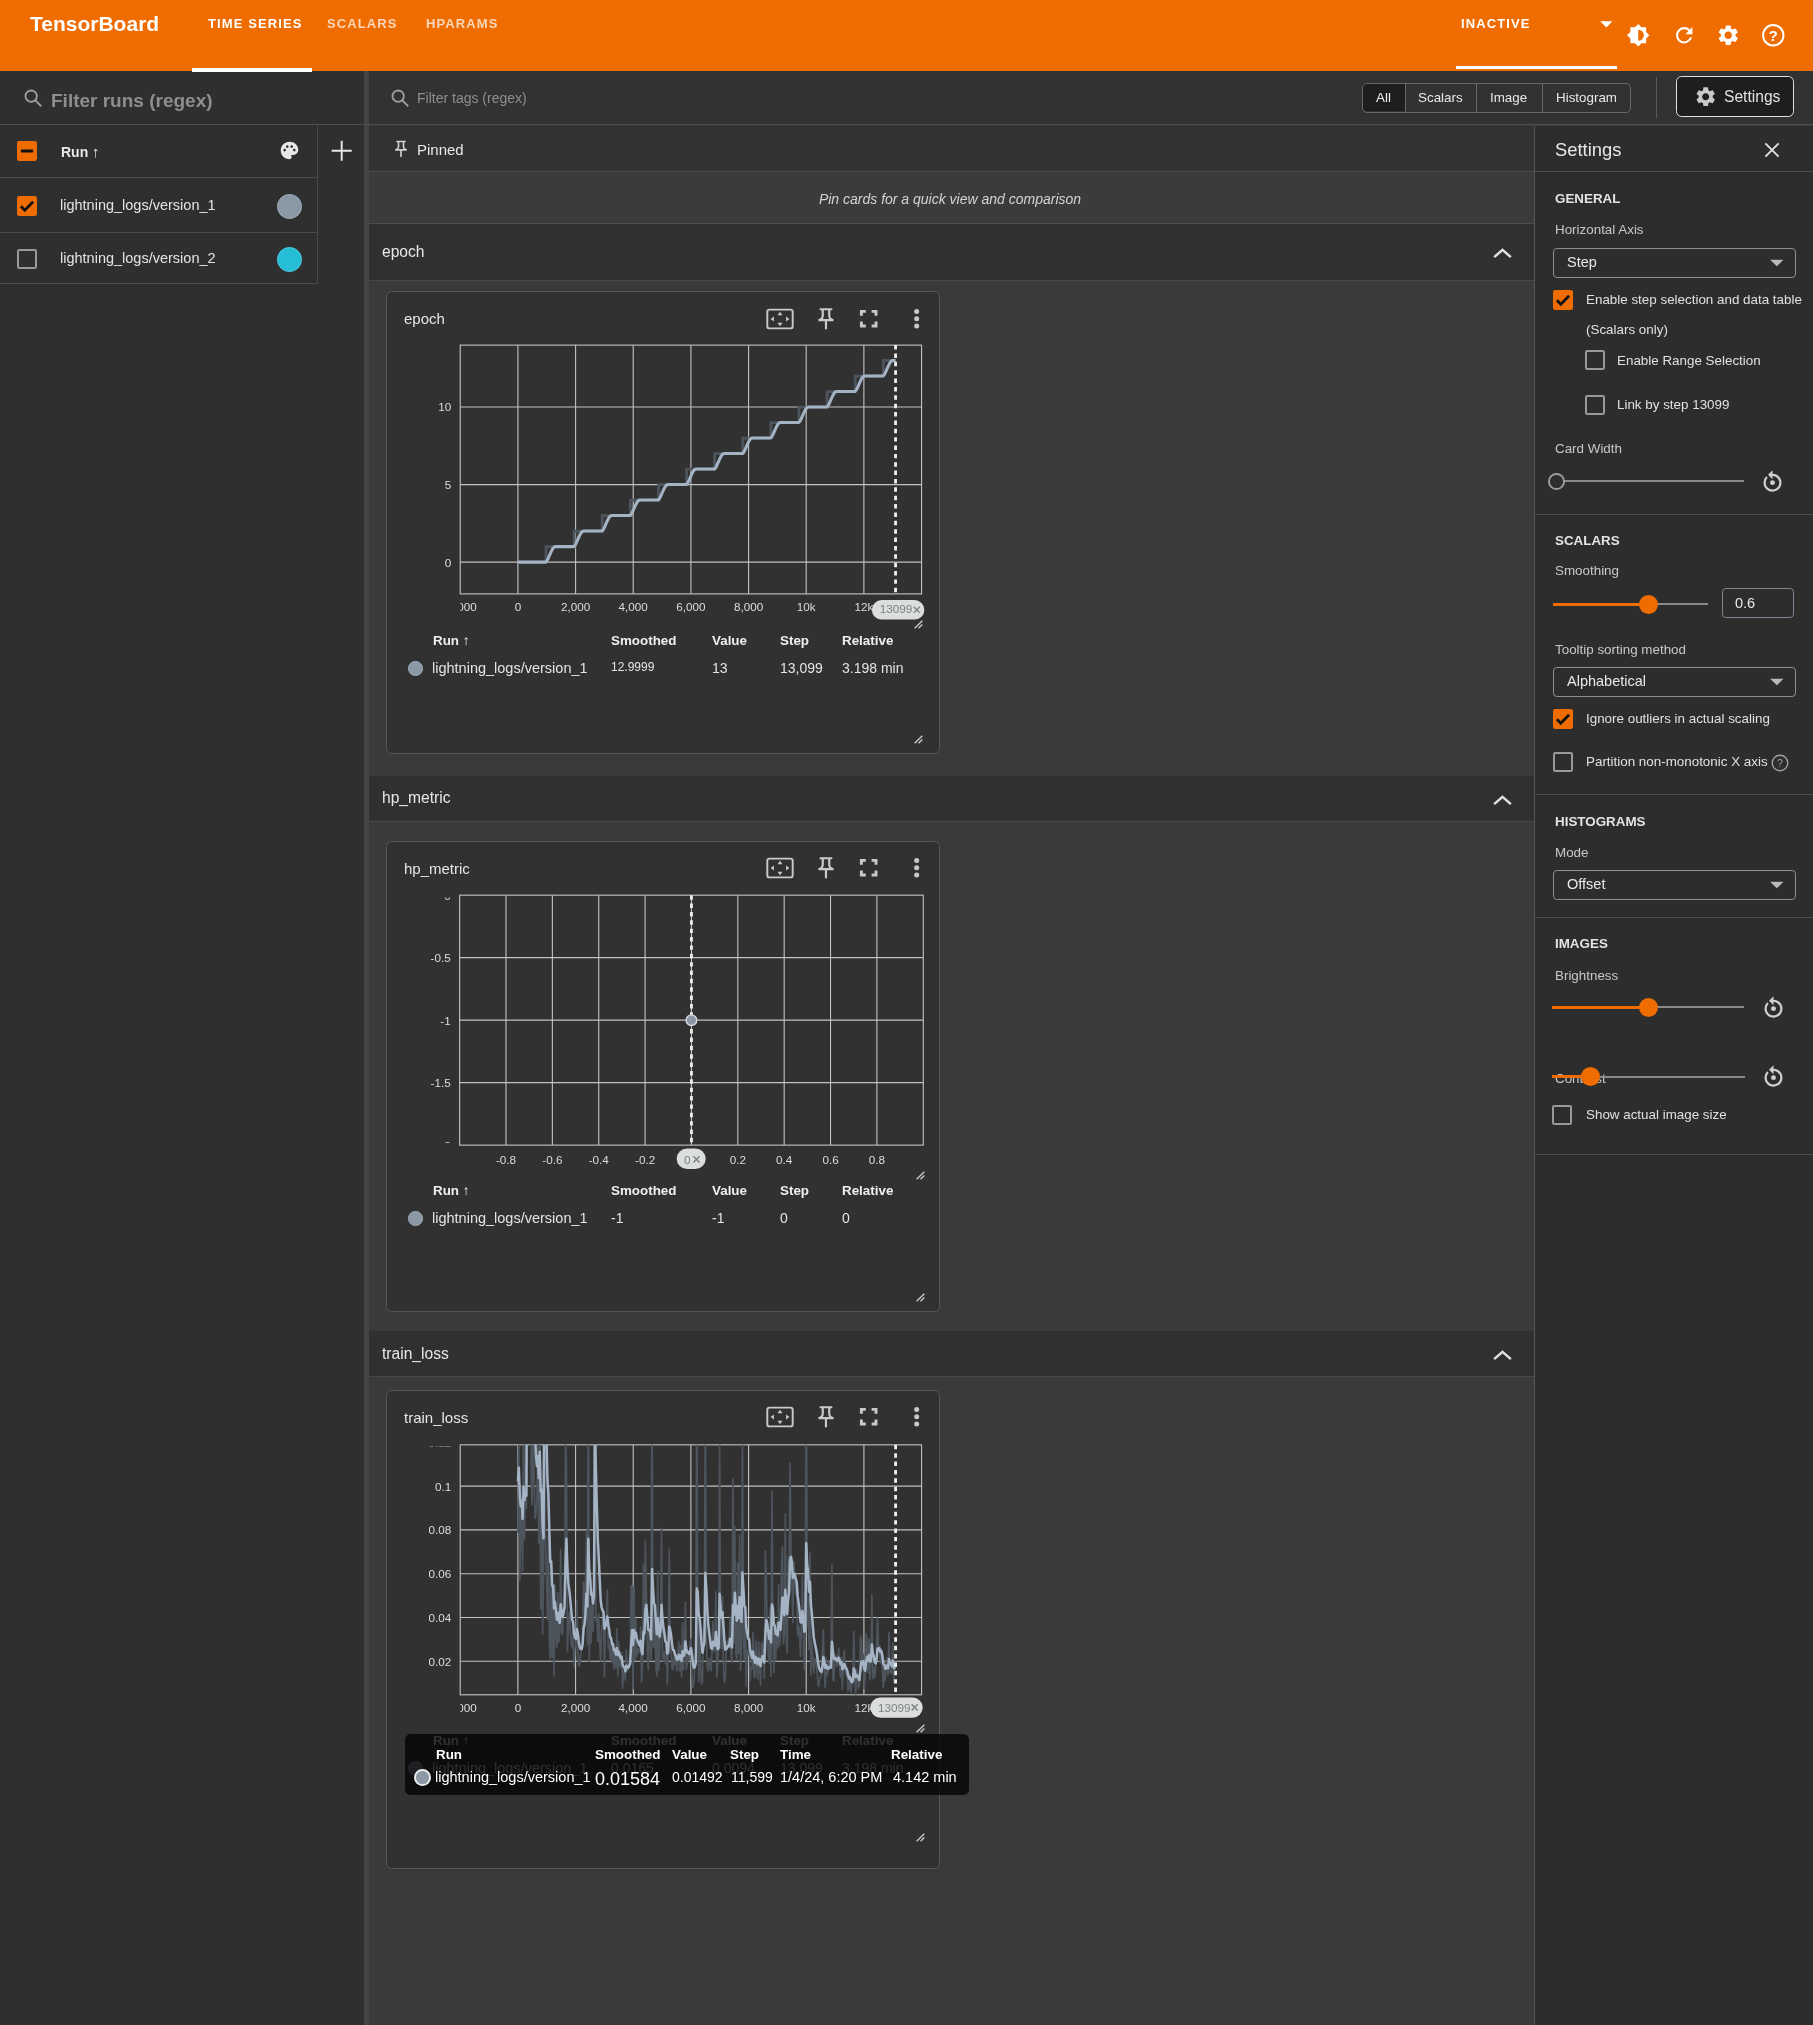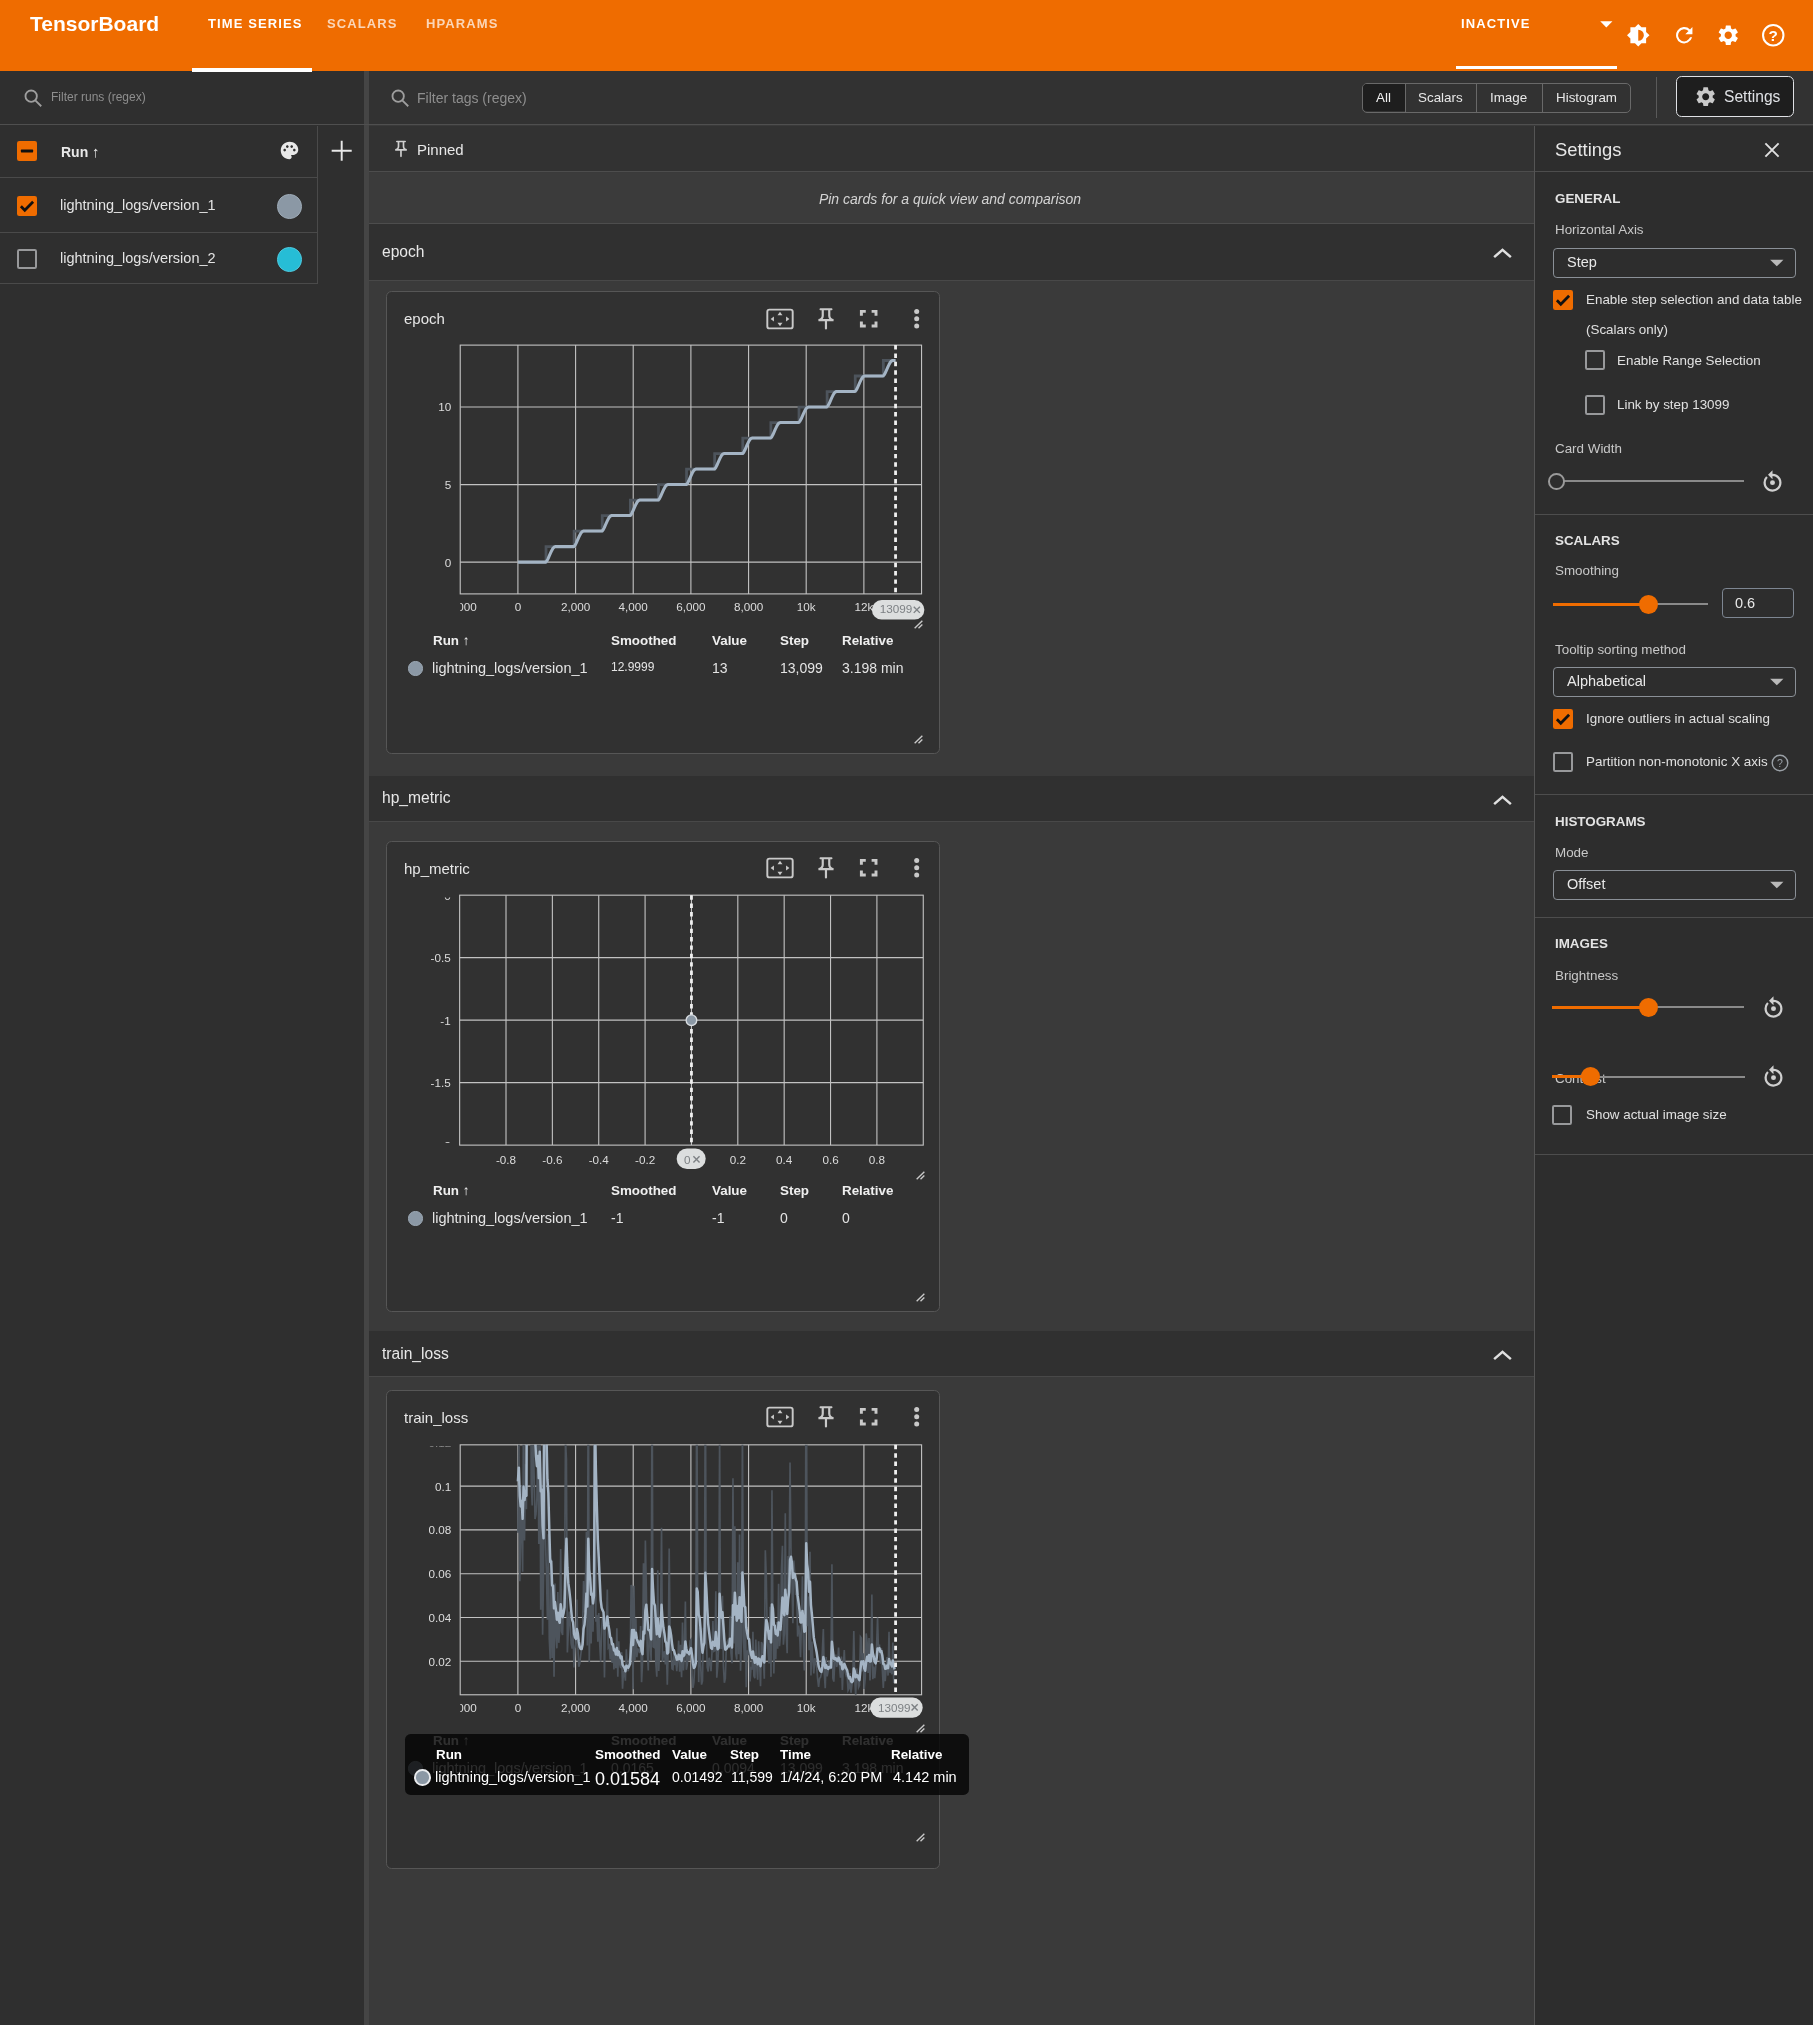--- a/index.html
+++ b/index.html
@@ -37,21 +37,21 @@
       <path d="M19.14 12.94c.04-.3.06-.61.06-.94 0-.32-.02-.64-.07-.94l2.03-1.58a.49.49 0 0 0 .12-.61l-1.92-3.32a.49.49 0 0 0-.59-.22l-2.39.96c-.5-.38-1.03-.7-1.62-.94l-.36-2.54a.484.484 0 0 0-.48-.41h-3.84c-.24 0-.43.17-.47.41l-.36 2.54c-.59.24-1.13.57-1.62.94l-2.39-.96c-.22-.08-.47 0-.59.22L2.74 8.87c-.12.21-.08.47.12.61l2.03 1.58c-.05.3-.09.63-.09.94s.02.64.07.94l-2.03 1.58a.49.49 0 0 0-.12.61l1.92 3.32c.12.22.37.29.59.22l2.39-.96c.5.38 1.03.7 1.62.94l.36 2.54c.05.24.24.41.48.41h3.84c.24 0 .44-.17.47-.41l.36-2.54c.59-.24 1.13-.56 1.62-.94l2.39.96c.22.08.47 0 .59-.22l1.92-3.32c.12-.22.07-.47-.12-.61l-2.01-1.58zM12 15.6c-1.98 0-3.6-1.62-3.6-3.6s1.62-3.6 3.6-3.6 3.6 1.62 3.6 3.6-1.62 3.6-3.6 3.6z" fill="#fff"></path>
     </svg>
 <svg class="abs" style="left:1761px;top:23.4px;" width="24.5" height="24.5" viewBox="0 0 24 24">
 <circle cx="12" cy="12" r="10" fill="none" stroke="#fff" stroke-width="2"></circle>
 <text x="12" y="17.5" text-anchor="middle" font-family="Liberation Sans" font-size="15" font-weight="bold" fill="#fff">?</text>
     </svg>
 <svg class="abs" style="left:22px;top:87px;" width="22" height="22" viewBox="0 0 24 24">
       <circle cx="10" cy="10" r="6.2" fill="none" stroke="#9e9e9e" stroke-width="2"></circle>
       <line x1="14.5" y1="14.5" x2="21" y2="21" stroke="#9e9e9e" stroke-width="2"></line>
     </svg>
-<div class="txt" style="left:51px;top:90px;font-size:12px;color:#8e8e8e;">Filter runs (regex)</div>
+<div class="txt" style="left:51px;top:90px;font-size:19px;color:#8e8e8e;font-weight:bold;">Filter runs (regex)</div>
 <svg class="abs" style="left:389px;top:87px;" width="22" height="22" viewBox="0 0 24 24">
       <circle cx="10" cy="10" r="6.2" fill="none" stroke="#9e9e9e" stroke-width="2"></circle>
       <line x1="14.5" y1="14.5" x2="21" y2="21" stroke="#9e9e9e" stroke-width="2"></line>
     </svg>
 <div class="txt" style="left:417px;top:90px;font-size:14px;color:#8e8e8e;">Filter tags (regex)</div>
 <div class="abs" style="left:1362px;top:83px;width:269px;height:30px;border:1.1px solid #696969;border-radius:5px;"></div>
 <div class="abs" style="left:1363px;top:84px;width:42px;height:27px;background:#1e1e1e;border-radius:3.9px 0 0 3.9px;"></div>
 <div class="abs" style="left:1405px;top:83px;width:1.1px;height:30px;background:#696969;"></div>
 <div class="abs" style="left:1476px;top:83px;width:1.1px;height:30px;background:#696969;"></div>
 <div class="abs" style="left:1542px;top:83px;width:1.1px;height:30px;background:#696969;"></div>

